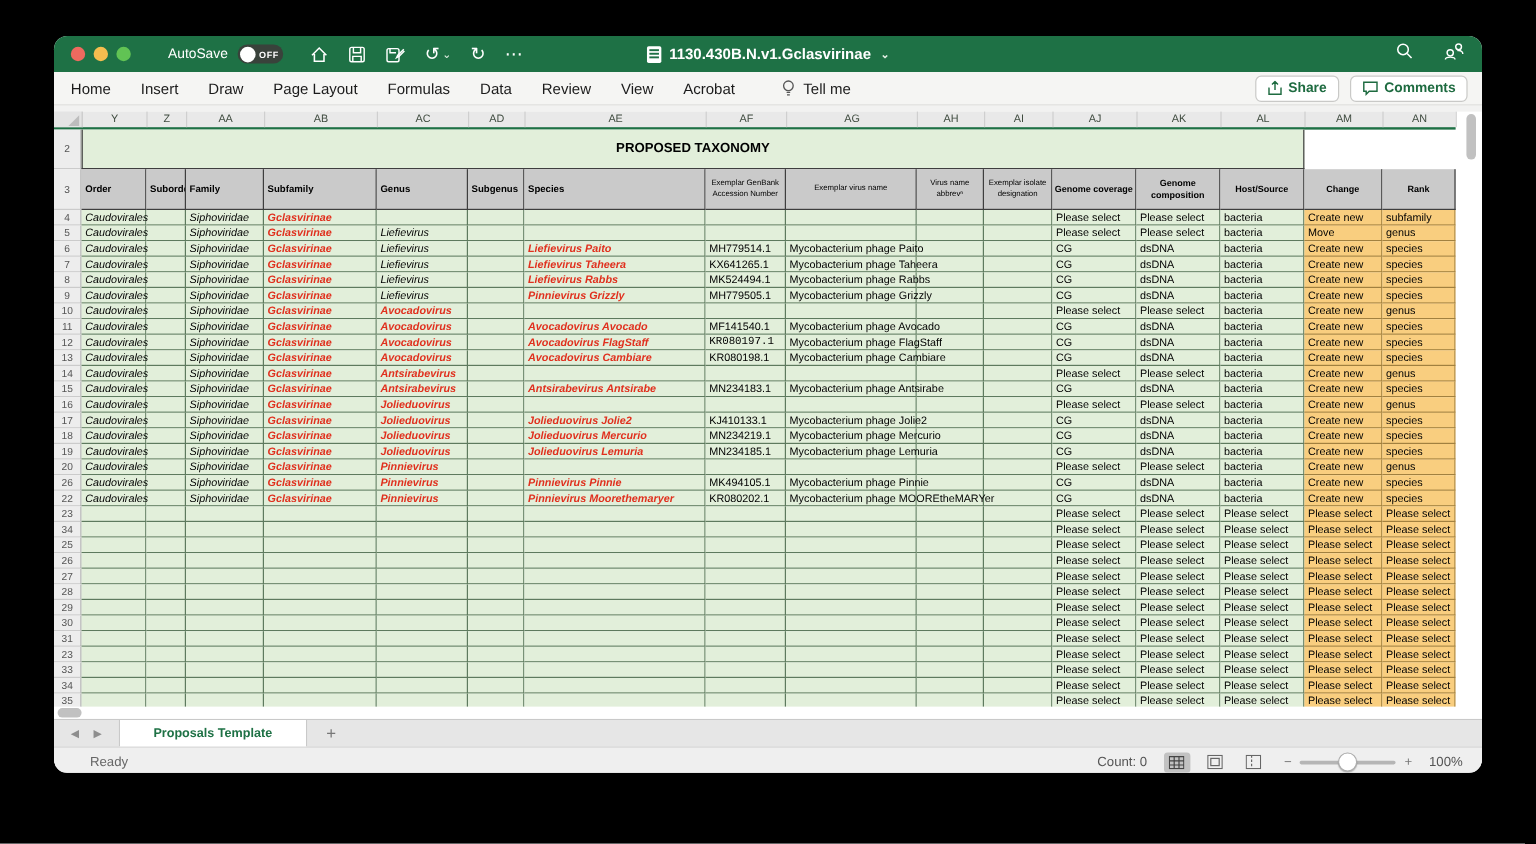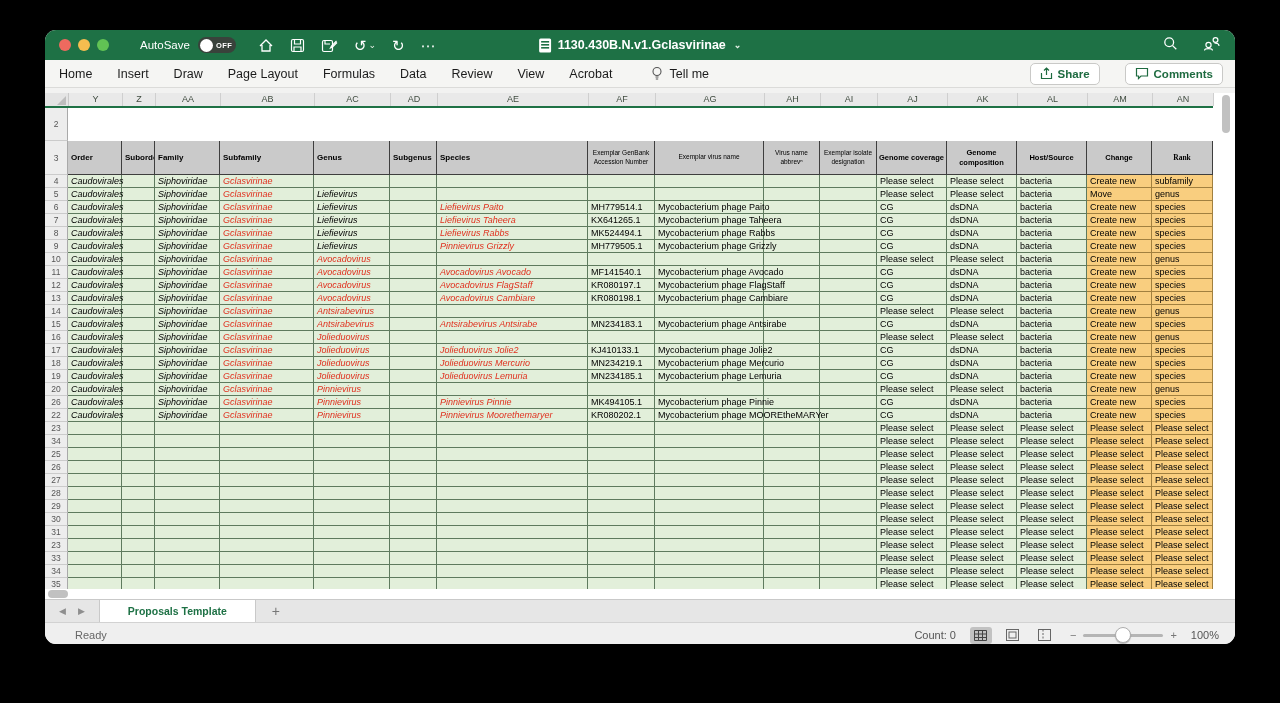--- a/index.html
+++ b/index.html
@@ -24,21 +24,21 @@
   .chev{font-size:9px;margin-left:2px;color:#e8f2e8;}
   .doctitle{position:absolute;left:50%;transform:translateX(-50%);display:flex;
             align-items:center;gap:6px;font-size:12.5px;font-weight:bold;white-space:nowrap;}
   .tbright{margin-left:auto;display:flex;align-items:center;gap:24px;}
 
   
   .menubar{height:27px;background:#F5F5F3;border-bottom:1px solid #DBDBD9;display:flex;
            align-items:center;font-size:12.5px;color:#1b1b1b;padding-left:14px;}
   .mtab{margin-right:25px;cursor:default;white-space:nowrap;}
   .tellme{display:flex;align-items:center;gap:6px;margin-left:14px;color:#1b1b1b;}
-  .mbright{margin-left:auto;display:flex;gap:25px;padding-right:12px;}
+  .mbright{margin-left:auto;display:flex;gap:9px;padding-right:12px;}
   .btn{display:flex;align-items:center;gap:5px;background:#fff;border:1px solid #C9C9C7;
        border-radius:5px;height:20px;padding:0 9px;font-size:11.5px;font-weight:bold;color:#1E6B40;}
 
   .gap{height:5px;background:#F2F2F1;}
 
   
   .letters{display:flex;height:15px;background:#E9E9E9;border-bottom:2px solid #1E7145;
            box-sizing:border-box;width:1168px;}
   .corner{width:23px;flex:none;position:relative;border-right:1px solid #C9C9C9;background:#E4E4E4;}
   .corner:after{content:"";position:absolute;right:2px;bottom:1px;width:0;height:0;
@@ -66,21 +66,21 @@
   .h span{width:100%;}
 
   .rows{width:1168px;height:414px;overflow:hidden;}
   .row{display:flex;height:13px;}
   .c{flex:none;box-sizing:border-box;background:#E2EFDA;border-right:1px solid #5E7A5E;
      border-bottom:1px solid #5E7A5E;font-size:9px;color:#000;display:flex;align-items:center;
      padding:0 3px;overflow:visible;}
   .c>span{position:relative;white-space:nowrap;line-height:1;}
   .c.o{background:#F9CE7F;border-color:#A1803F;}
   .it{font-style:italic;}
-  .red{font-style:italic;color:#E0301E;}
+  .red{font-style:italic;color:#E0301E;font-weight:bold;}
 
   .hscroll{height:10px;position:relative;background:#fff;}
   .hthumb{position:absolute;left:3px;top:1px;width:20px;height:8px;border-radius:4px;background:#C1C1C1;}
   .vthumb{position:absolute;right:5px;top:65px;width:8px;height:38px;border-radius:4px;background:#C1C1C1;}
 
   
   .tabbar{height:22px;background:#E6E6E6;border-top:1px solid #C9C9C9;display:flex;
           align-items:stretch;font-size:10.5px;}
   .navarrows{display:flex;align-items:center;gap:12px;padding:0 14px;color:#8E8E8E;font-size:9px;}
   .sheettab{background:#fff;border-left:1px solid #C9C9C9;border-right:1px solid #C9C9C9;
@@ -222,20 +222,21 @@
       <div class="cl" style="width: 57px;">AI</div>
       <div class="cl" style="width: 70px;">AJ</div>
       <div class="cl" style="width: 70px;">AK</div>
       <div class="cl" style="width: 70px;">AL</div>
       <div class="cl" style="width: 65px;">AM</div>
       <div class="cl" style="width: 61px;">AN</div>
     </div>
 
   <div class="bannerrow">
     <div class="gut">2</div>
+    <div class="bgreen">PROPOSED TAXONOMY</div>
   </div>
 
   <div class="hrow">
     <div class="gut">3</div>
   <div class="h h1" style="width: 54px;">
         <span>Order</span>
       </div>
       <div class="h h1" style="width: 33px;">
         <span>Suborder</span>
       </div>
@@ -271,21 +272,21 @@
       </div>
       <div class="h h3" style="width: 70px;">
         <span>Genome composition</span>
       </div>
       <div class="h h3" style="width: 70px;">
         <span>Host/Source</span>
       </div>
       <div class="h h3" style="width: 65px;">
         <span>Change</span>
       </div>
-      <div class="h h3" style="width: 61px; font-family: Liberation Serif, serif;">
+      <div class="h h3" style="width: 61px;">
         <span>Rank</span>
       </div>
     </div>
 
   <div class="rows">
       <div class="row">
         <div class="gut">4</div>
         <div class="c" style="width: 54px;">
           <span class="it">Caudovirales</span>
         </div>
@@ -620,21 +621,21 @@
         <div class="c" style="width: 94px;">
           <span class="red">Gclasvirinae</span>
         </div>
         <div class="c" style="width: 76px;">
           <span class="red">Avocadovirus</span>
         </div>
         <div class="c" style="width: 47px;"></div>
         <div class="c" style="width: 151px;">
           <span class="red">Avocadovirus FlagStaff</span>
         </div>
-        <div class="c" style="width: 67px;">
+        <div class="c" style="width: 67px; font-family: Liberation Mono, monospace;">
           <span>KR080197.1</span>
         </div>
         <div class="c" style="width: 109px;">
           <span>Mycobacterium phage FlagStaff</span>
         </div>
         <div class="c" style="width: 56px;"></div>
         <div class="c" style="width: 57px;"></div>
         <div class="c" style="width: 70px;">
           <span>CG</span>
         </div>

